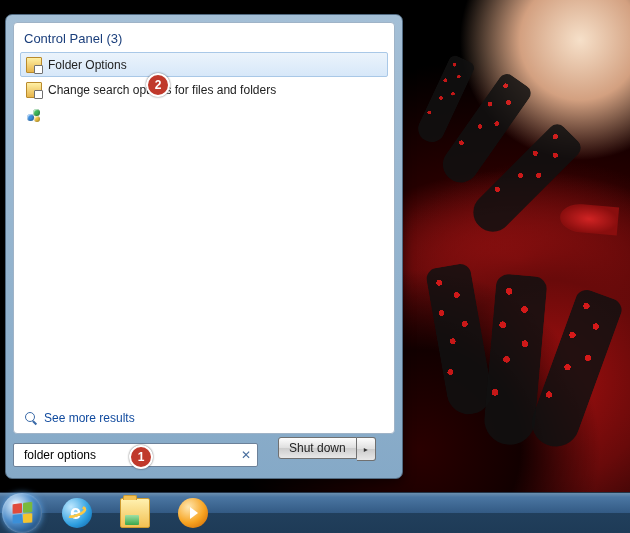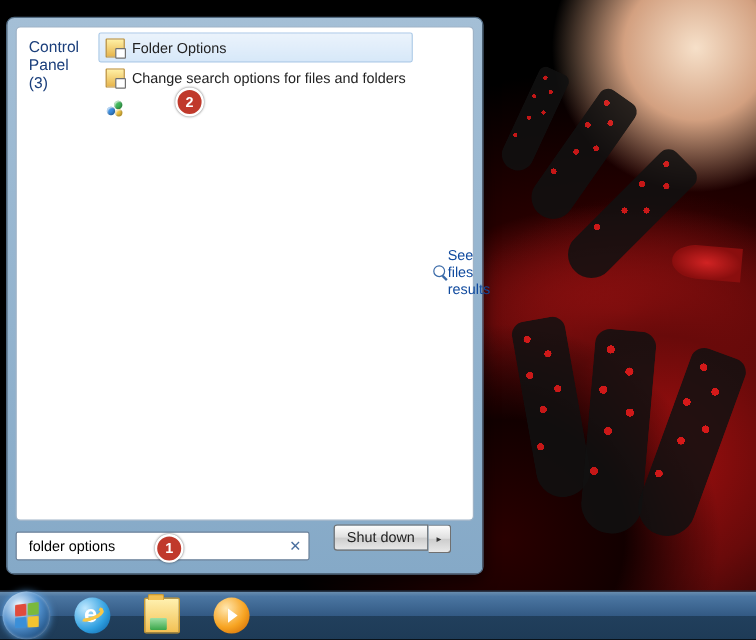--- a/index.html
+++ b/index.html
@@ -78,21 +78,21 @@
     position: absolute;
     left: 7px;
     top: 7px;
     right: 7px;
     bottom: 44px;
     background: #fff;
     border: 1px solid #9fb3c7;
     border-radius: 4px;
     box-sizing: border-box;
     display: flex;
-    flex-direction: row;
+    flex-direction: column;
   }
   .group-header {
     color: #1a3e7b;
     font-size: 13px;
     padding: 8px 10px 2px 10px;
   }
   .results {
     padding: 4px 6px 0 6px;
     flex: 0 0 auto;
   }
@@ -423,21 +423,21 @@
             <span class="ball" style="left:7px; top:2px; width:7px; height:7px; background:#3fb85a;"></span>
             <span class="ball" style="left:8px; top:9px; width:6px; height:6px; background:#f2c53e;"></span>
           </span>
         </div>
       </div>
 
       <div class="flex-spacer"></div>
 
       <div class="see-more">
         <span class="mag"></span>
-        <span>See files results</span>
+        <span>See more results</span>
       </div>
     </div>
 
     <div class="start-bottom">
       <div class="search-box">
         <input type="text" value="folder options" style="">
         <span class="search-clear">✕</span>
       </div>
       <div class="shutdown-group">
         <button class="shutdown-btn">Shut down</button>

